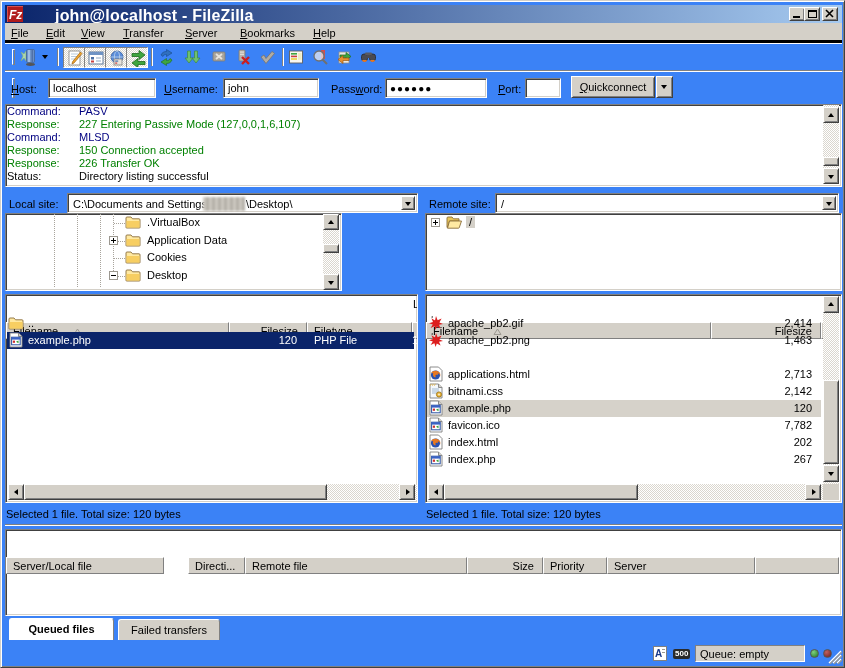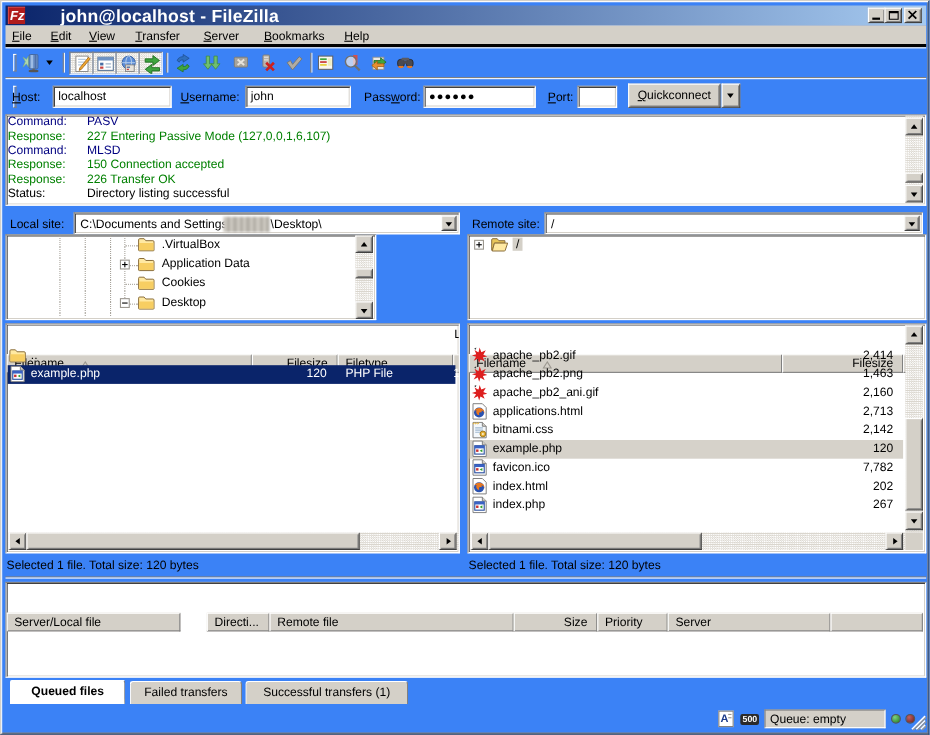--- a/index.html
+++ b/index.html
@@ -425,27 +425,20 @@
         <span class="name">apache_pb2.gif</span>
         <span class="size">2,414</span>
       </div>
     <div class="row" style="left:1px;top:37px;width:394px;">
         <svg class="icon" width="16" height="16" viewBox="0 0 16 16">
           <use href="#apache"></use>
         </svg>
         <span class="name">apache_pb2.png</span>
         <span class="size">1,463</span>
       </div>
-    <div class="row" style="left:1px;top:54px;width:394px;">
-        <svg class="icon" width="16" height="16" viewBox="0 0 16 16">
-          <use href="#apache"></use>
-        </svg>
-        <span class="name">apache_pb2_ani.gif</span>
-        <span class="size">2,160</span>
-      </div>
     <div class="row" style="left:1px;top:71px;width:394px;">
         <svg class="icon" width="16" height="16" viewBox="0 0 16 16">
           <use href="#firefox"></use>
         </svg>
         <span class="name">applications.html</span>
         <span class="size">2,713</span>
       </div>
     <div class="row" style="left:1px;top:88px;width:394px;">
         <svg class="icon" width="16" height="16" viewBox="0 0 16 16">
           <use href="#cssdoc"></use>
@@ -511,21 +504,20 @@
     <div class="hdrcell" style="left:182px;width:57px;">Directi...</div>
     <div class="hdrcell" style="left:239px;width:222px;">Remote file</div>
     <div class="hdrcell r" style="left:461px;width:76px;">Size</div>
     <div class="hdrcell" style="left:537px;width:64px;">Priority</div>
     <div class="hdrcell" style="left:601px;width:148px;">Server</div>
     <div class="hdrcell" style="left:749px;width:84px;"></div>
   </div>
 
   <div class="tab active" style="left:8px;width:105px;">Queued files</div>
   <div class="tab" style="left:117px;width:102px;">Failed transfers</div>
-  <div class="tab" style="left:222px;width:148px;">Successful transfers (1)</div>
 
   <div class="abs statusbar">
     <div class="abs" style="left:648px;top:4px;width:14px;height:15px;background:#fff;border:1px solid #808080;">
       <span style="position:absolute;left:1px;top:1px;font-size:10px;font-weight:bold;color:#1A3A8A;">A</span>
       <div class="abs" style="right:1px;top:2px;width:3px;height:1px;background:#9C9890;"></div>
       <div class="abs" style="right:1px;top:5px;width:3px;height:1px;background:#9C9890;"></div>
     </div>
     <div class="abs" style="left:668px;top:7px;width:17px;height:10px;background:#2A2A2A;border-radius:2px;">
       <span style="position:absolute;left:2px;top:0px;font-size:8px;font-weight:bold;color:#fff;letter-spacing:0px;">500</span>
     </div>

